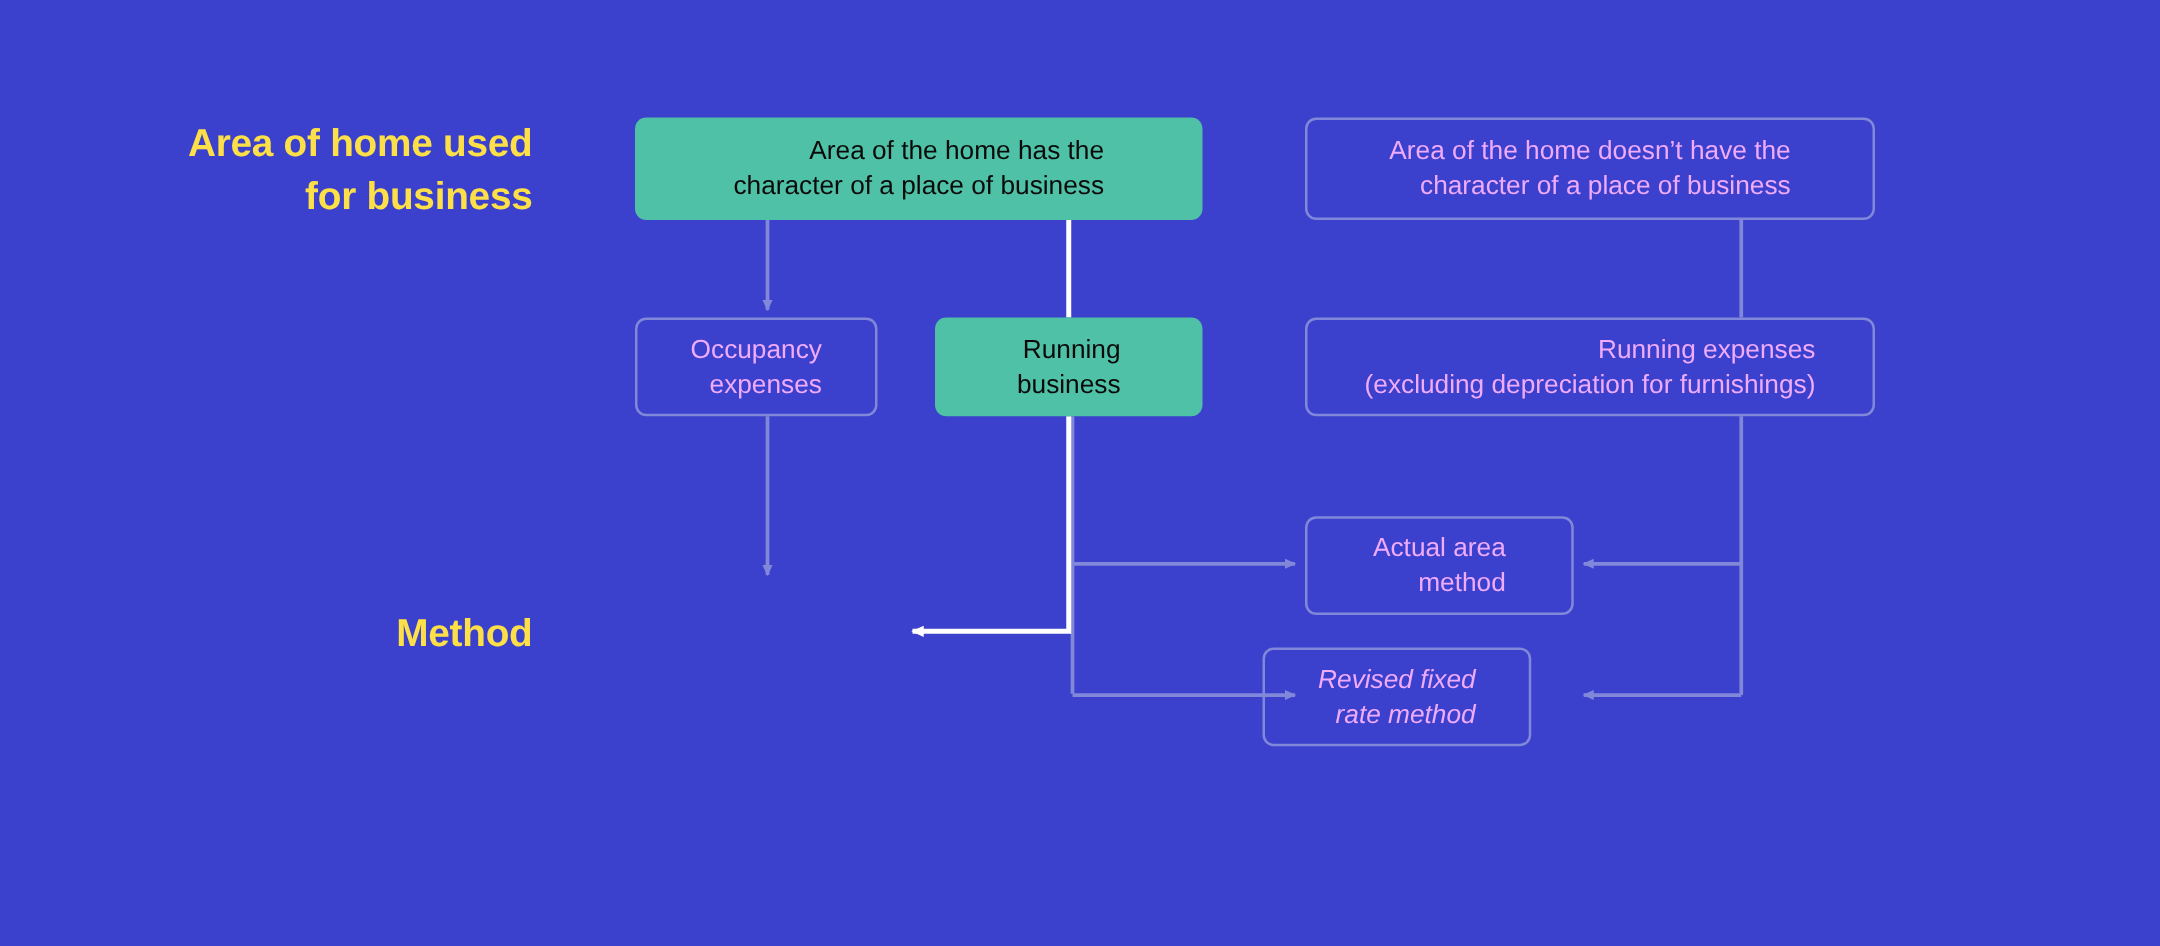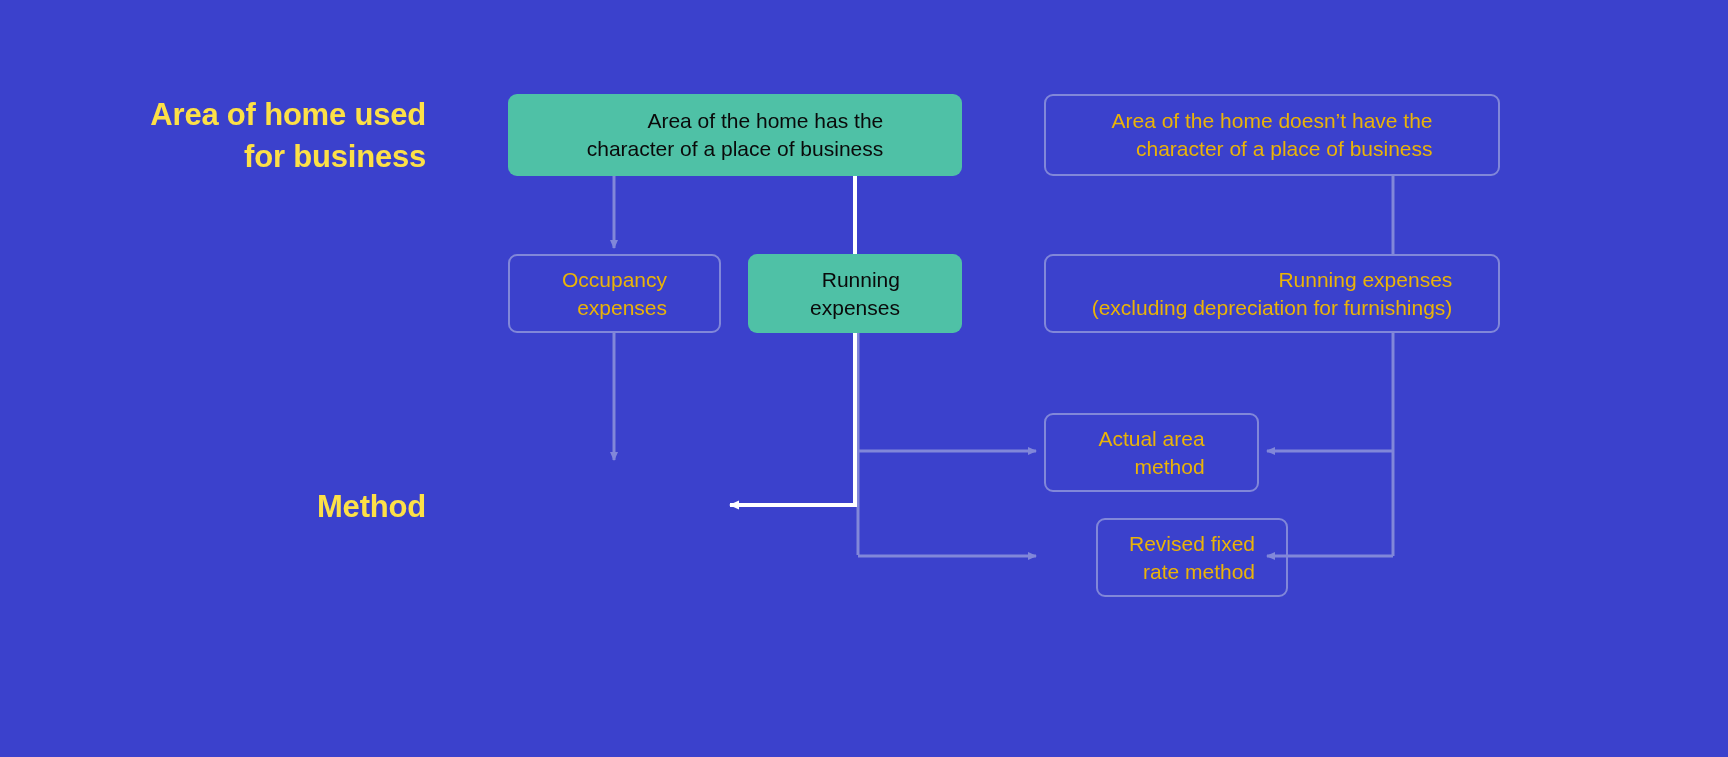--- a/index.html
+++ b/index.html
@@ -45,21 +45,21 @@
     padding: 6px 12px;
     white-space: pre-line;
   }
   .node.active {
     background: #4fc1a6;
     color: #0a0a0a;
     border: none;
   }
   .node.inactive {
     background: transparent;
-    color: #eab308;
+    color: #f0abfc;
     border: 2px solid #8187d9;
   }
 </style>
 </head>
 <body>
 
 <div id="stage">
 
   <svg id="edges" viewBox="0 0 1728 757" width="1728" height="757" xmlns="http://www.w3.org/2000/svg">
     <defs>
@@ -99,29 +99,29 @@
 
 
   <div class="row-label" style="left:0; top:486px; width:426px;">Method</div>
 
   <div class="node active" style="left:508px; top:94px; width:454px; height:82px;">Area of the home has the
 character of a place of business</div>
 
   <div class="node inactive" style="left:1044px; top:94px; width:456px; height:82px;">Area of the home doesn’t have the
 character of a place of business</div>
 
-  <div class="node inactive" style="left:508px; top:254px; width:213px; height:79px;">Occupancy
+  <div class="node inactive" style="left:508px; top:254px; width:194px; height:79px;">Occupancy
 expenses</div>
 
   <div class="node active" style="left:748px; top:254px; width:214px; height:79px;">Running
-expenses</div>
+business</div>
 
   <div class="node inactive" style="left:1044px; top:254px; width:456px; height:79px;">Running expenses
 (excluding depreciation for furnishings)</div>
 
 
   <div class="node inactive" style="left:1044px; top:413px; width:215px; height:79px;">Actual area
 method</div>
 
-  <div class="node inactive" style="left:1096px; top:518px; width:192px; height:79px;">Revised fixed
+  <div class="node inactive" style="left:1010px; top:518px; width:215px; height:79px;font-style:italic;">Revised fixed
 rate method</div>
 
 </div>
 
 </body></html>

